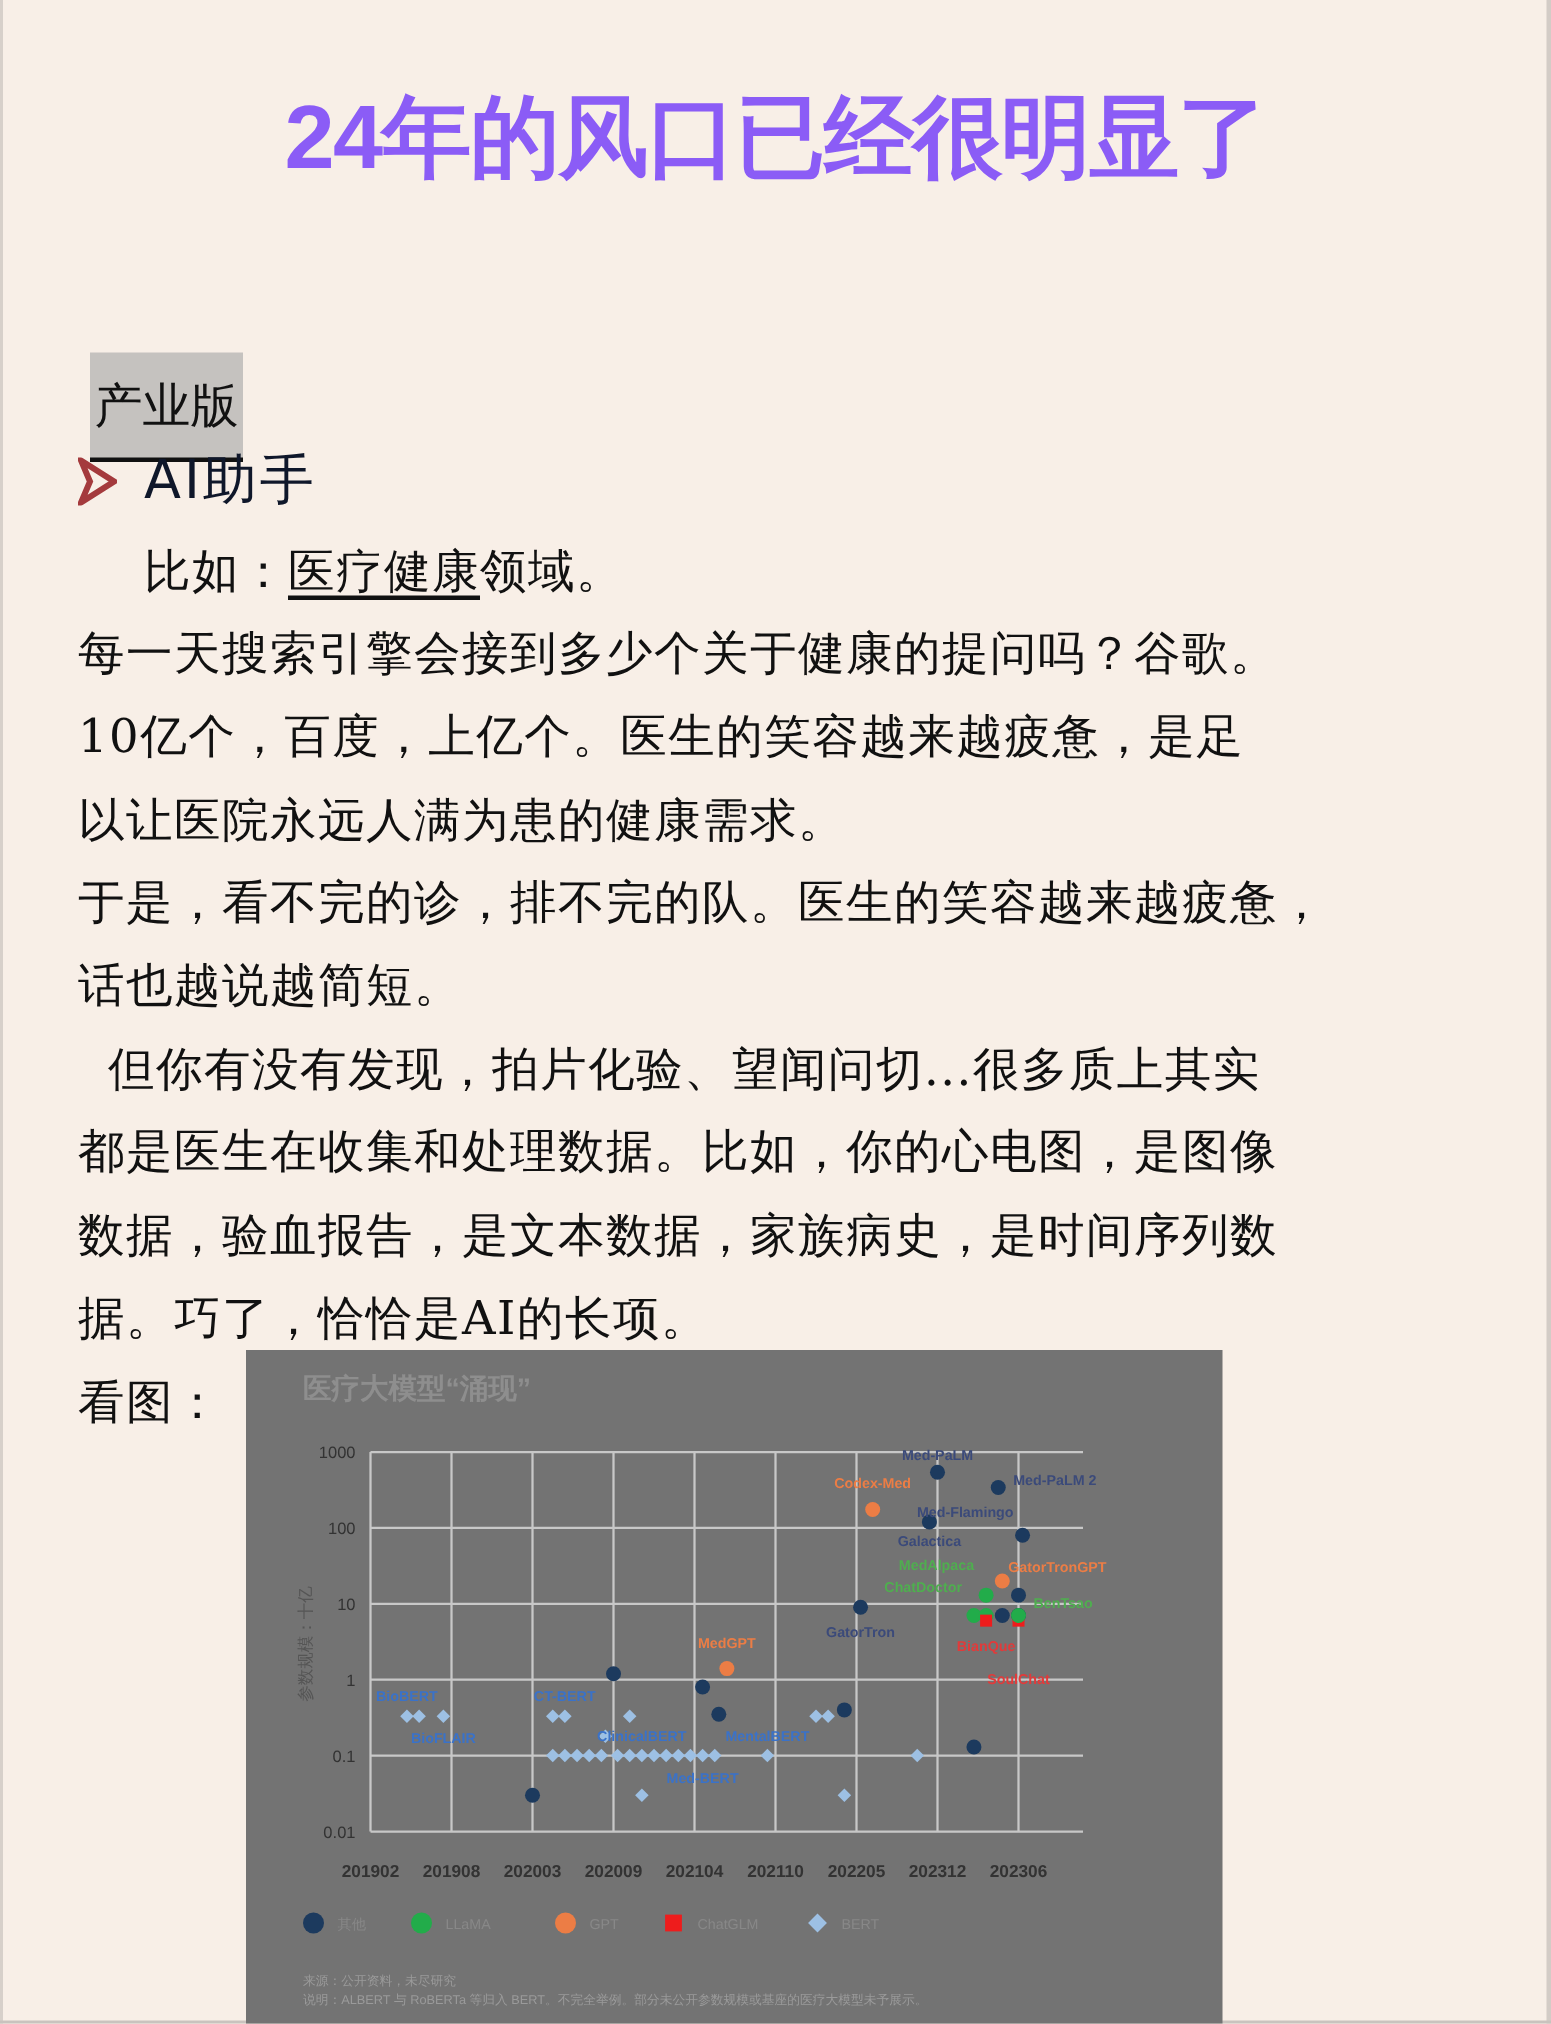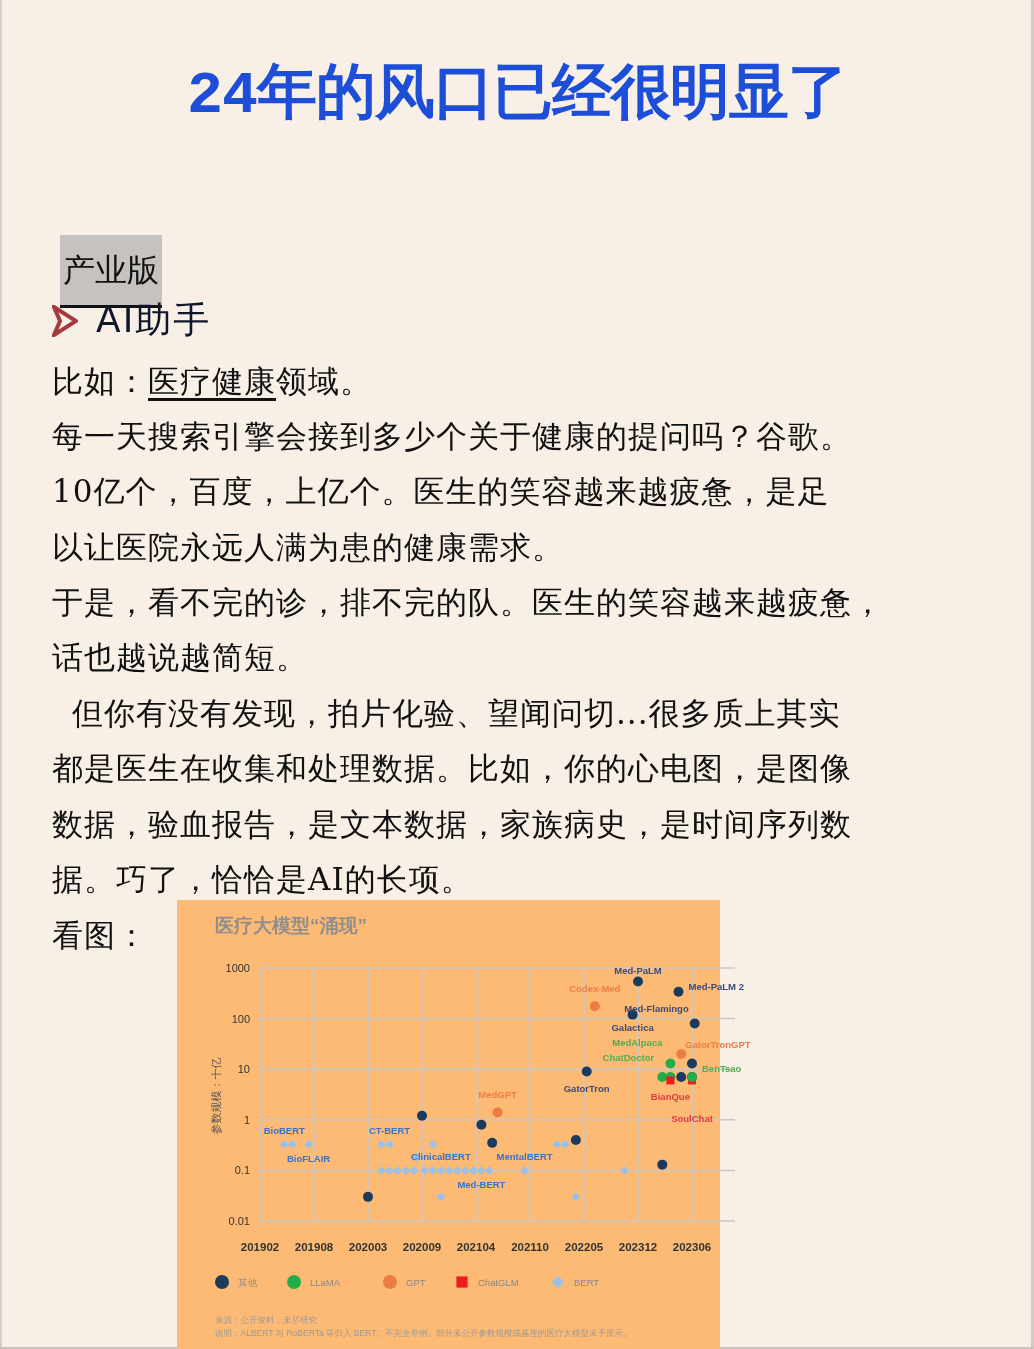--- a/index.html
+++ b/index.html
@@ -8,40 +8,40 @@
     background:#f8efe7;
     font-family: "DejaVu Serif", "Liberation Serif", serif;
     color:#111;
   }
   .page-border-left { position:absolute; left:0; top:0; width:2px; height:1349px; background:#d7d0ca; }
   .page-border-right { position:absolute; right:0; top:0; width:3px; height:1349px; background:#d3ccc6; }
   .page-border-bottom { position:absolute; left:0; bottom:0; width:1034px; height:2px; background:#c9c3be; }
 
   .title {
     position:absolute; left:0; width:1034px; top:52px; text-align:center;
-    font-family:Liberation Mono, monospace; font-weight:bold;
-    font-size:60px; color:#1d4ed8; letter-spacing:-1px;
+    font-family:Liberation Sans, sans-serif; font-weight:bold;
+    font-size:60px; color:#8b5cf6; letter-spacing:-1px;
   }
   .tag {
     position:absolute; left:60px; top:235px; height:38px; padding:16px 3px;
     background:#c5c2bf; border-bottom:3px solid #111;
     font-size:32px; line-height:38px; color:#111;
   }
   .section-head {
     position:absolute; left:52px; top:296px; display:flex; align-items:center;
     color:#0f172a; font-size:36px; font-family:"DejaVu Sans", sans-serif;
   }
   .section-head .arrow { width:26px; height:32px; margin-right:18px; }
   .section-head .label { letter-spacing:2px; }
 
   .body-text { position:absolute; left:52px; font-size:31px; line-height:55px; white-space:nowrap; letter-spacing:1px; }
   .underline { text-decoration:underline; text-underline-offset:6px; }
 
   .chart-panel {
-    position:absolute; left:177px; top:900px; width:543px; height:449px; background:#fdba74;
+    position:absolute; left:164px; top:900px; width:651px; height:449px; background:#737373;
   }
   .chart-panel svg { position:absolute; left:0; top:0; }
 </style>
 </head>
 <body>
 
 <div class="page-border-left"></div>
 <div class="page-border-right"></div>
 <div class="page-border-bottom"></div>
 
@@ -49,21 +49,21 @@
 
 <div class="tag">产业版</div>
 
 <div class="section-head">
   <svg class="arrow" viewBox="0 0 26 32">
     <path d="M2 2 L24 16 L2 30 L8 16 Z" fill="none" stroke="#a43a3d" stroke-width="4" stroke-linejoin="miter"></path>
   </svg>
   <span class="label">AI助手</span>
 </div>
 
-<div class="body-text" style="top:354px;">
+<div class="body-text" style="top:354px;margin-left:44px;">
   <span>比如：</span><span class="underline">医疗健康</span><span>领域。</span>
 </div>
 <div class="body-text" style="top:409px;">每一天搜索引擎会接到多少个关于健康的提问吗？谷歌。</div>
 <div class="body-text" style="top:464px;">10亿个，百度，上亿个。医生的笑容越来越疲惫，是足</div>
 <div class="body-text" style="top:520px;">以让医院永远人满为患的健康需求。</div>
 <div class="body-text" style="top:575px;text-align:right;">于是，看不完的诊，排不完的队。医生的笑容越来越疲惫，</div>
 <div class="body-text" style="top:630px;">话也越说越简短。</div>
 <div class="body-text" style="top:686px;margin-left:20px;">但你有没有发现，拍片化验、望闻问切...很多质上其实</div>
 <div class="body-text" style="top:741px;">都是医生在收集和处理数据。比如，你的心电图，是图像</div>
 <div class="body-text" style="top:797px;">数据，验血报告，是文本数据，家族病史，是时间序列数</div>

